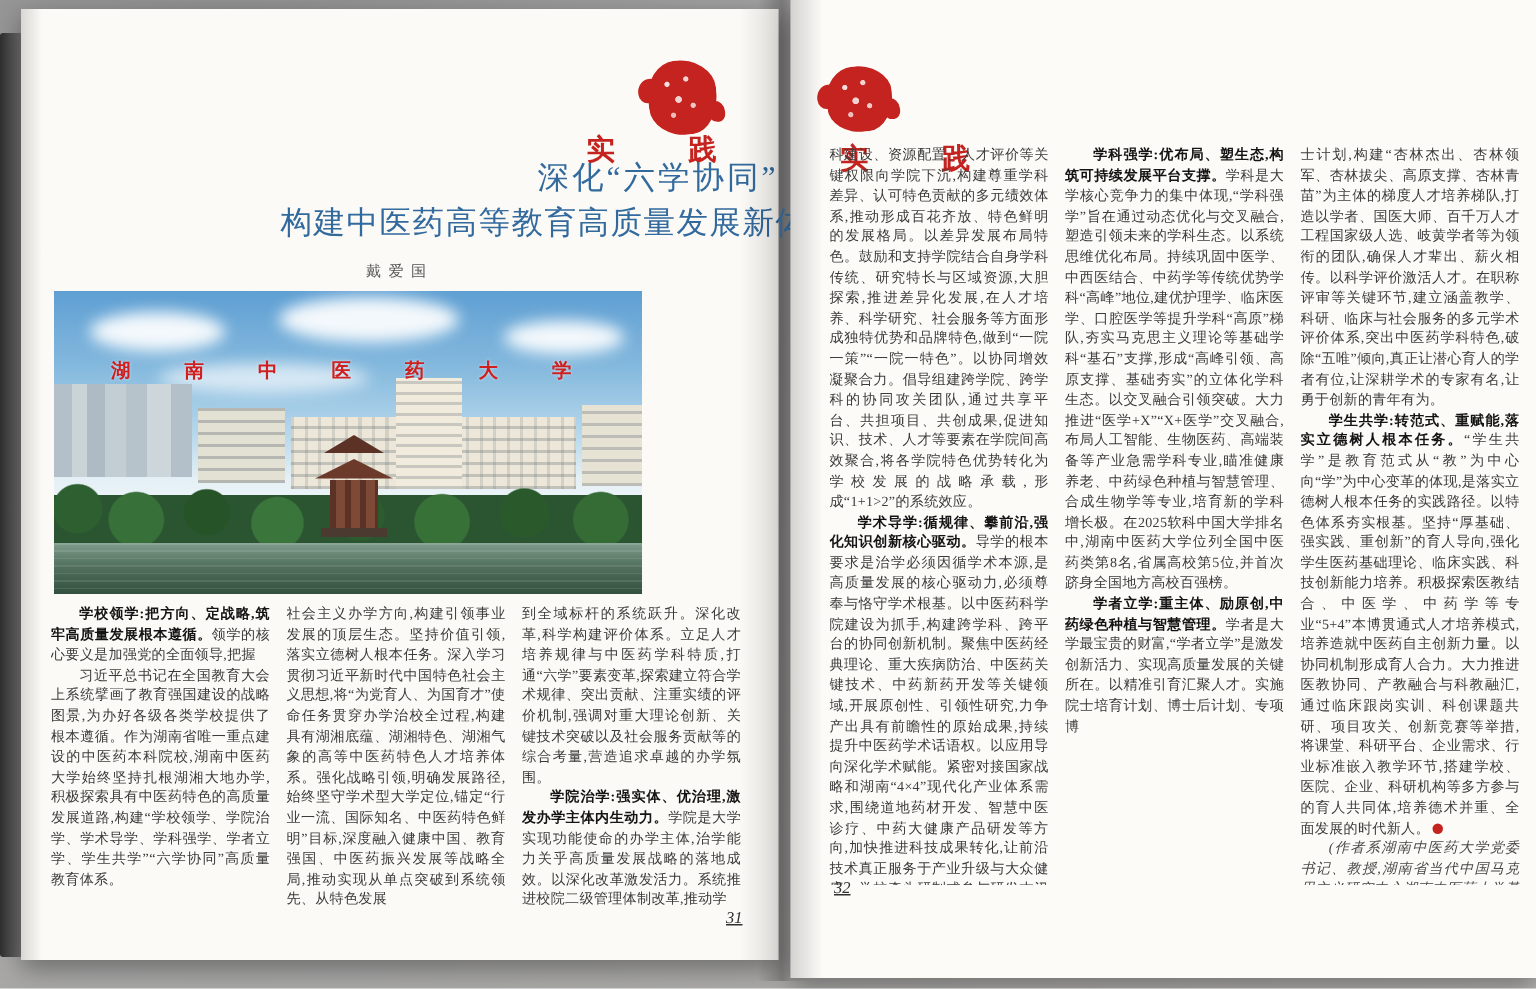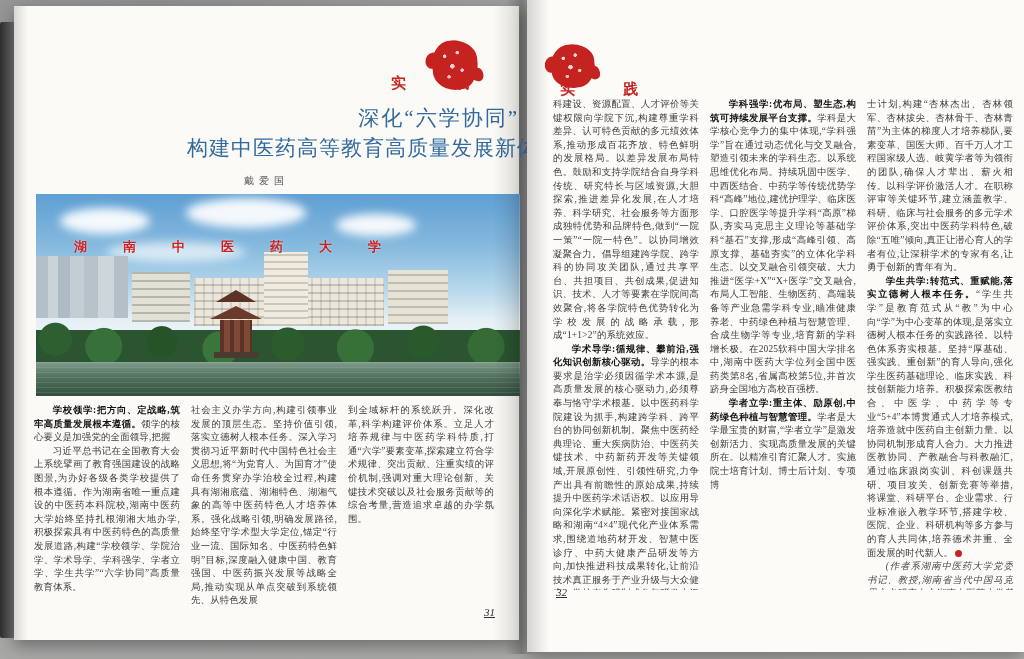--- a/index.html
+++ b/index.html
@@ -37,38 +37,38 @@
       radial-gradient(circle at 58% 26%, rgba(255,255,255,.8) 0 1.5px, rgba(255,255,255,0) 2px),
       radial-gradient(circle at 44% 52%, rgba(255,255,255,.8) 0 2px, rgba(255,255,255,0) 2.5px),
       radial-gradient(circle at 64% 62%, rgba(255,255,255,.75) 0 1.5px, rgba(255,255,255,0) 2px),
       radial-gradient(circle at 34% 72%, rgba(255,255,255,.7) 0 1.5px, rgba(255,255,255,0) 2px);
   }
   .seal::after{content:'';position:absolute;left:-6px;top:10px;width:14px;height:16px;
     background:#c5231f;border-radius:60% 40% 55% 45%;}
   .seal::before{content:'';position:absolute;right:-4px;bottom:6px;width:12px;height:14px;
     background:#c5231f;border-radius:45% 55% 40% 60%;}
   .section-label{
-    position:absolute;color:#c5231f;font-weight:bold;font-size:15px;
-    letter-spacing:22px;font-family:Liberation Sans, sans-serif;white-space:nowrap;
+    position:absolute;color:#c5231f;font-weight:bold;font-size:19px;
+    letter-spacing:22px;font-family:Liberation Serif, serif;white-space:nowrap;margin-top:13px;
   }
 
   
   .article-title{
     position:absolute;left:0;width:100%;text-align:right;
     color:#336a9e;font-weight:normal;font-family:"Liberation Serif","DejaVu Serif",serif;
   }
   .title-l1{top:98px;font-size:21px;letter-spacing:2px;}
   .title-l2{top:128px;font-size:21px;letter-spacing:1px;margin-left:42px;}
   .article-author{
     position:absolute;left:0;top:168px;width:100%;text-align:center;
     font-size:10px;color:#555;letter-spacing:5px;
   }
 
   
-  .photo{position:absolute;left:22px;top:188px;width:484px;height:202px;overflow:hidden;background:#9cc4e2;}
+  .photo{position:absolute;left:22px;top:188px;width:392px;height:202px;overflow:hidden;background:#9cc4e2;}
   .sky{position:absolute;inset:0;
     background:linear-gradient(180deg,#5f9fd3 0%,#86bade 26%,#b9d9ec 48%,#e4f0f6 62%,#eef4f6 70%);}
   .cloud{position:absolute;background:rgba(255,255,255,.92);border-radius:50%;filter:blur(5px);}
   .c1{left:24px;top:14px;width:90px;height:26px;}
   .c2{left:150px;top:4px;width:120px;height:30px;}
   .c3{left:300px;top:20px;width:80px;height:22px;}
   .c4{left:70px;top:48px;width:140px;height:20px;opacity:.7;}
   .bldg{position:absolute;background:#dfe3e2;}
   .bldg-skyline{left:0;top:62px;width:92px;height:62px;
     background:linear-gradient(90deg,#b3c0c9 0 12px,#c9d3d8 12px 22px,#aebbc4 22px 34px,#c2ced4 34px 48px,#b7c3cb 48px 62px,#cdd6da 62px 78px,#b3c0c9 78px 92px);}
@@ -171,41 +171,42 @@
     <div class="cols cols-left">
       <div class="col">
           <p class="para ind"><span class="b">学校领学:把方向、定战略,筑牢高质量发展根本遵循。</span><span>领学的核心要义是加强党的全面领导,把握</span></p>
           <p class="para ind"><span>习近平总书记在全国教育大会上系统擘画了教育强国建设的战略图景,为办好各级各类学校提供了根本遵循。作为湖南省唯一重点建设的中医药本科院校,湖南中医药大学始终坚持扎根湖湘大地办学,积极探索具有中医药特色的高质量发展道路,构建“学校领学、学院治学、学术导学、学科强学、学者立学、学生共学”“六学协同”高质量教育体系。</span></p>
         </div>
       <div class="col">
           <p class="para"><span>社会主义办学方向,构建引领事业发展的顶层生态。坚持价值引领,落实立德树人根本任务。深入学习贯彻习近平新时代中国特色社会主义思想,将“为党育人、为国育才”使命任务贯穿办学治校全过程,构建具有湖湘底蕴、湖湘特色、湖湘气象的高等中医药特色人才培养体系。强化战略引领,明确发展路径,始终坚守学术型大学定位,锚定“行业一流、国际知名、中医药特色鲜明”目标,深度融入健康中国、教育强国、中医药振兴发展等战略全局,推动实现从单点突破到系统领先、从特色发展</span></p>
         </div>
       <div class="col">
           <p class="para"><span>到全域标杆的系统跃升。深化改革,科学构建评价体系。立足人才培养规律与中医药学科特质,打通“六学”要素变革,探索建立符合学术规律、突出贡献、注重实绩的评价机制,强调对重大理论创新、关键技术突破以及社会服务贡献等的综合考量,营造追求卓越的办学氛围。</span></p>
+          <p class="para ind"><span class="b">学院治学:强实体、优治理,激发办学主体内生动力。</span><span>学院是大学实现功能使命的办学主体,治学能力关乎高质量发展战略的落地成效。以深化改革激发活力。系统推进校院二级管理体制改革,推动学</span></p>
         </div>
     </div>
 
     <div class="page-number pn-31">31</div>
   </div>
 
   <div class="page page-right">
     <div class="seal" style="left:24px;top:44px;width:44px;height:44px;"></div>
     <div class="section-label" style="left:33px;top:80px;">实  践</div>
 
     <div class="cols cols-right">
       <div class="col">
           <p class="para"><span>科建设、资源配置、人才评价等关键权限向学院下沉,构建尊重学科差异、认可特色贡献的多元绩效体系,推动形成百花齐放、特色鲜明的发展格局。以差异发展布局特色。鼓励和支持学院结合自身学科传统、研究特长与区域资源,大胆探索,推进差异化发展,在人才培养、科学研究、社会服务等方面形成独特优势和品牌特色,做到“一院一策”“一院一特色”。以协同增效凝聚合力。倡导组建跨学院、跨学科的协同攻关团队,通过共享平台、共担项目、共创成果,促进知识、技术、人才等要素在学院间高效聚合,将各学院特色优势转化为学校发展的战略承载,形成“1+1&gt;2”的系统效应。</span></p>
           <p class="para ind"><span class="b">学术导学:循规律、攀前沿,强化知识创新核心驱动。</span><span>导学的根本要求是治学必须因循学术本源,是高质量发展的核心驱动力,必须尊奉与恪守学术根基。以中医药科学院建设为抓手,构建跨学科、跨平台的协同创新机制。聚焦中医药经典理论、重大疾病防治、中医药关键技术、中药新药开发等关键领域,开展原创性、引领性研究,力争产出具有前瞻性的原始成果,持续提升中医药学术话语权。以应用导向深化学术赋能。紧密对接国家战略和湖南“4×4”现代化产业体系需求,围绕道地药材开发、智慧中医诊疗、中药大健康产品研发等方向,加快推进科技成果转化,让前沿技术真正服务于产业升级与大众健康。学校牵头研制或参与研发古汉养生精、正清风痛宁缓释片、驴胶补血颗粒、妇科</span></p>
         </div>
       <div class="col">
           <p class="para ind"><span class="b">学科强学:优布局、塑生态,构筑可持续发展平台支撑。</span><span>学科是大学核心竞争力的集中体现,“学科强学”旨在通过动态优化与交叉融合,塑造引领未来的学科生态。以系统思维优化布局。持续巩固中医学、中西医结合、中药学等传统优势学科“高峰”地位,建优护理学、临床医学、口腔医学等提升学科“高原”梯队,夯实马克思主义理论等基础学科“基石”支撑,形成“高峰引领、高原支撑、基础夯实”的立体化学科生态。以交叉融合引领突破。大力推进“医学+X”“X+医学”交叉融合,布局人工智能、生物医药、高端装备等产业急需学科专业,瞄准健康养老、中药绿色种植与智慧管理、合成生物学等专业,培育新的学科增长极。在2025软科中国大学排名中,湖南中医药大学位列全国中医药类第8名,省属高校第5位,并首次跻身全国地方高校百强榜。</span></p>
           <p class="para ind"><span class="b">学者立学:重主体、励原创,中药绿色种植与智慧管理。</span><span>学者是大学最宝贵的财富,“学者立学”是激发创新活力、实现高质量发展的关键所在。以精准引育汇聚人才。实施院士培育计划、博士后计划、专项博</span></p>
         </div>
       <div class="col">
-          <p class="para"><span>士计划,构建“杏林杰出、杏林领军、杏林拔尖、杏林骨干、杏林青苗”为主体的梯度人才培养梯队,要素变革、国医大师、百千万人才工程国家级人选、岐黄学者等为领衔的团队,确保人才辈出、薪火相传。以科学评价激活人才。在职称评审等关键环节,建立涵盖教学、科研、临床与社会服务的多元学术评价体系,突出中医药学科特色,破除“五唯”倾向,真正让潜心育人的学者有位,让深耕学术的专家有名,让勇于创新的青年有为。</span></p>
+          <p class="para"><span>士计划,构建“杏林杰出、杏林领军、杏林拔尖、高原支撑、杏林青苗”为主体的梯度人才培养梯队,打造以学者、国医大师、百千万人才工程国家级人选、岐黄学者等为领衔的团队,确保人才辈出、薪火相传。以科学评价激活人才。在职称评审等关键环节,建立涵盖教学、科研、临床与社会服务的多元学术评价体系,突出中医药学科特色,破除“五唯”倾向,真正让潜心育人的学者有位,让深耕学术的专家有名,让勇于创新的青年有为。</span></p>
           <p class="para ind"><span class="b">学生共学:转范式、重赋能,落实立德树人根本任务。</span><span>“学生共学”是教育范式从“教”为中心向“学”为中心变革的体现,是落实立德树人根本任务的实践路径。以特色体系夯实根基。坚持“厚基础、强实践、重创新”的育人导向,强化学生医药基础理论、临床实践、科技创新能力培养。积极探索医教结合、中医学、中药学等专业“5+4”本博贯通式人才培养模式,培养造就中医药自主创新力量。以协同机制形成育人合力。大力推进医教协同、产教融合与科教融汇,通过临床跟岗实训、科创课题共研、项目攻关、创新竞赛等举措,将课堂、科研平台、企业需求、行业标准嵌入教学环节,搭建学校、医院、企业、科研机构等多方参与的育人共同体,培养德术并重、全面发展的时代新人。</span><span class="endmark"></span></p>
           <p class="para ind kai"><span>(作者系湖南中医药大学党委书记、教授,湖南省当代中国马克思主义研究中心湖南中医药大学基地特约研究员)</span></p>
         </div>
     </div>
 
     <div class="page-number pn-32">32</div>
   </div>
 </div>
 
 </body></html>

